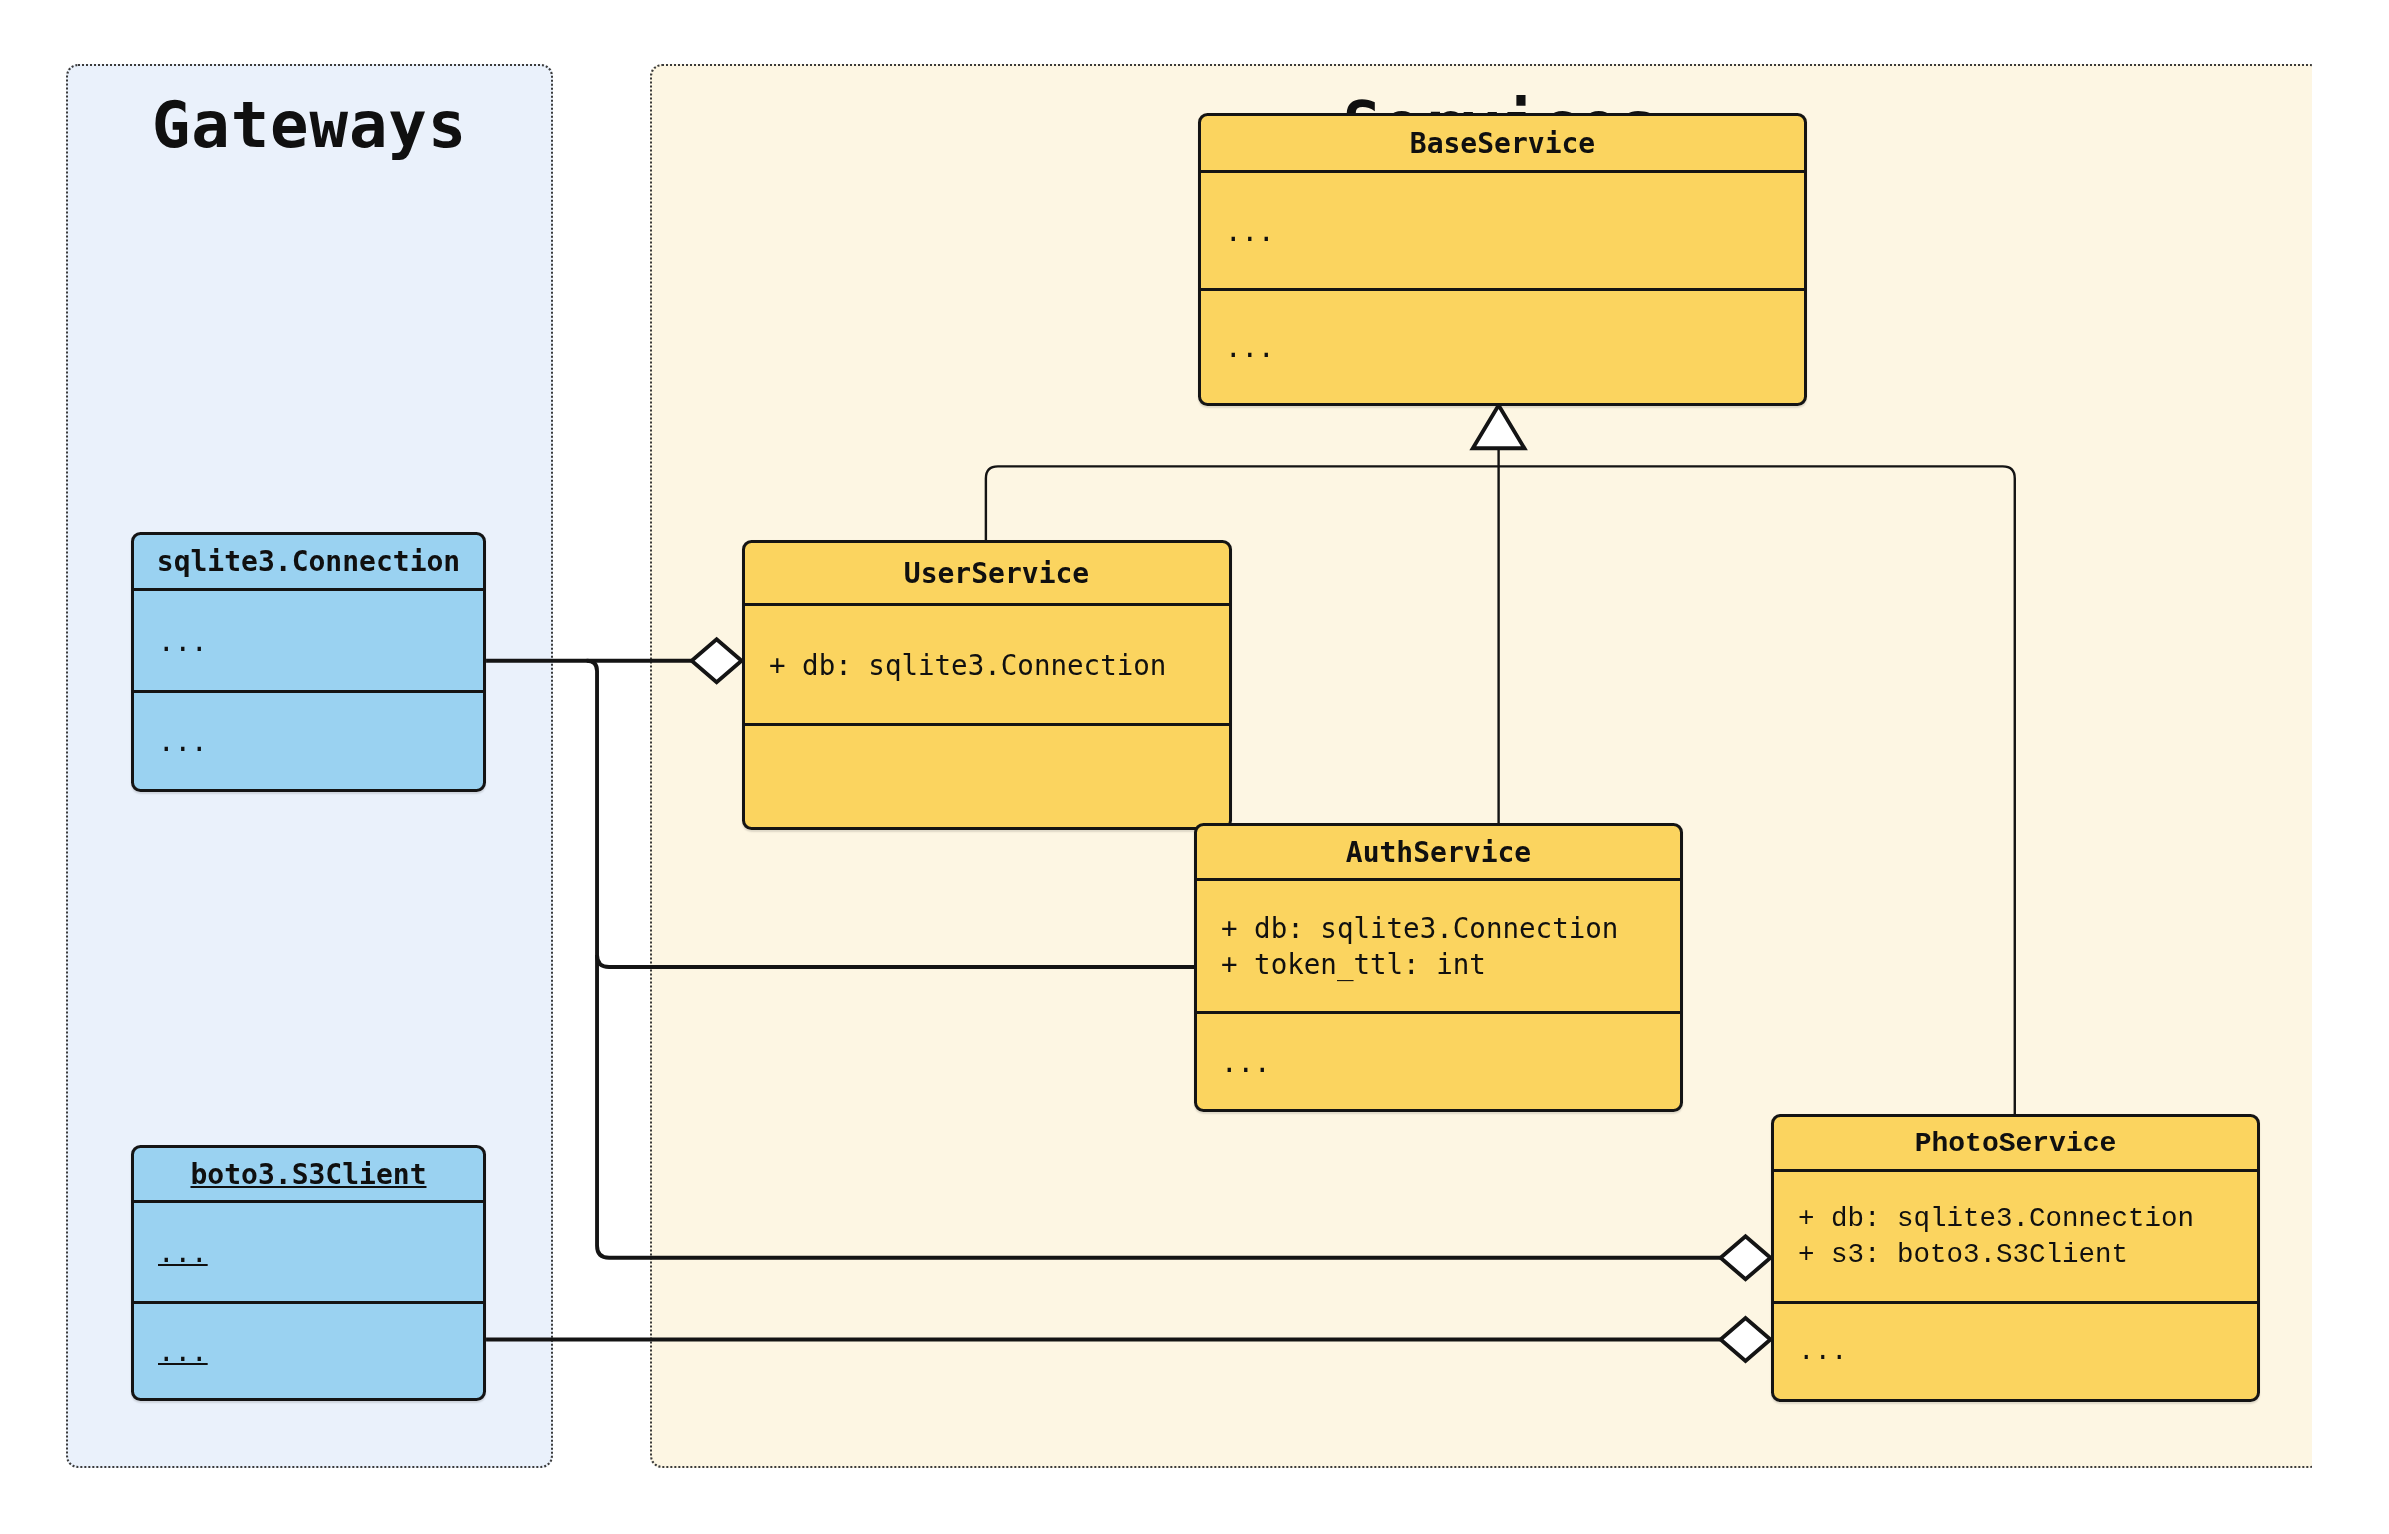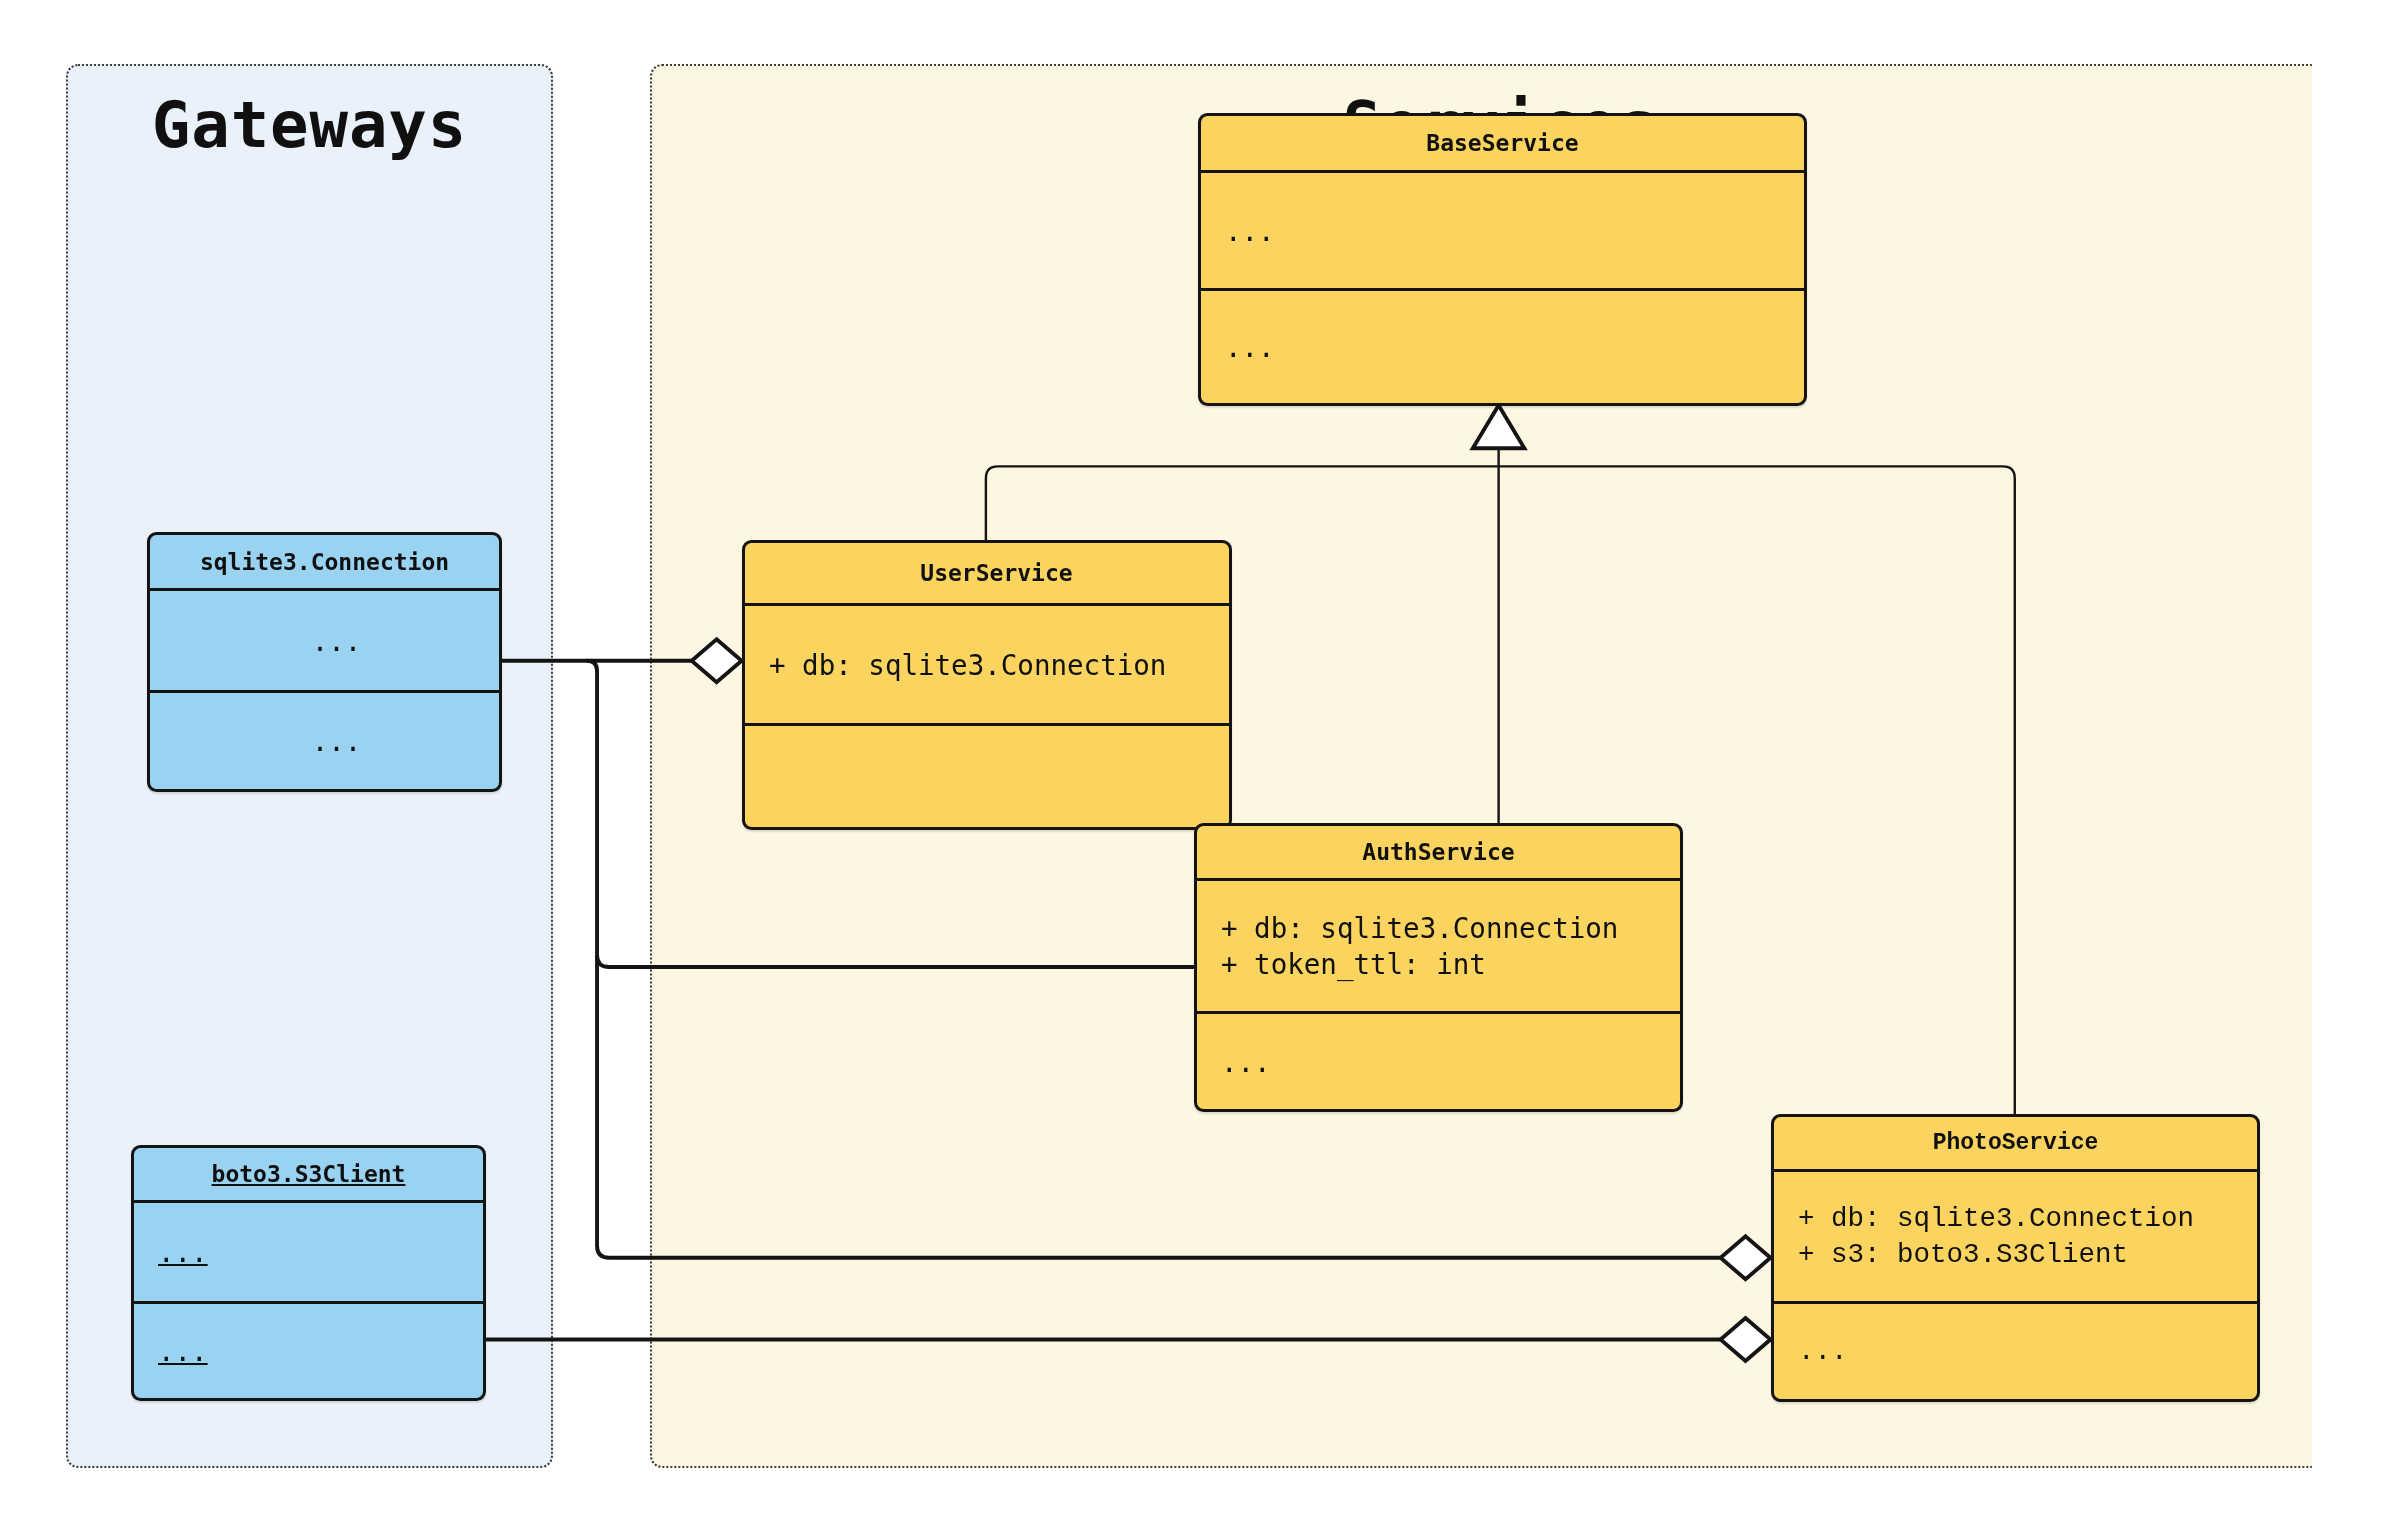--- a/index.html
+++ b/index.html
@@ -29,21 +29,21 @@
   .inh{stroke:var(--stroke);stroke-width:2.8;fill:none;}
   .head{stroke:var(--stroke);stroke-width:4.5;fill:#ffffff;stroke-linejoin:miter;}
 
   
   .uml-class{position:absolute;z-index:3;border:3.4px solid var(--stroke);border-radius:9.5px;
              display:flex;flex-direction:column;overflow:hidden;
              box-shadow:0 1.7px 1.7px rgba(0,0,0,0.12);}
   .fill-service{background:var(--service-fill);}
   .fill-gateway{background:var(--gateway-fill);}
   .uml-title{display:flex;align-items:center;justify-content:center;
-             font-weight:bold;font-size:23px;flex:0 0 auto;}
+             font-weight:bold;font-size:28px;flex:0 0 auto;}
   .uml-sec{border-top:3px solid var(--stroke);display:flex;flex-direction:column;
            justify-content:center;font-size:27.5px;line-height:36px;padding-left:24px;flex:0 0 auto;}
   .uml-sec.grow{flex:1 1 auto;}
 </style>
 </head>
 <body>
 
 <div id="canvas">
 
   <div class="group gateways">
@@ -70,21 +70,21 @@
     <polygon class="head" points="2058,1462 2029,1437 2000,1462 2029,1487"></polygon>
     <polygon class="head" points="2058,1557 2029,1532 2000,1557 2029,1582"></polygon>
   </svg>
 
   <div class="uml-class fill-service" style="left:1198px;top:113px;width:609px;height:293px;">
     <div class="uml-title" style="height:54px;">BaseService</div>
     <div class="uml-sec" style="height:118px;">...</div>
     <div class="uml-sec grow">...</div>
   </div>
 
-  <div class="uml-class fill-gateway" style="left:147px;top:532px;width:355px;height:260px;text-align:center;">
+  <div class="uml-class fill-gateway" style="left:131px;top:532px;width:355px;height:260px;">
     <div class="uml-title" style="height:53px;">sqlite3.Connection</div>
     <div class="uml-sec" style="height:102px;">...</div>
     <div class="uml-sec grow">...</div>
   </div>
 
   <div class="uml-class fill-service" style="left:742px;top:540px;width:490px;height:290px;">
     <div class="uml-title" style="height:60px;margin-left:19px;">UserService</div>
     <div class="uml-sec" style="height:120px;">
       <div>+ db: sqlite3.Connection</div>
     </div>

